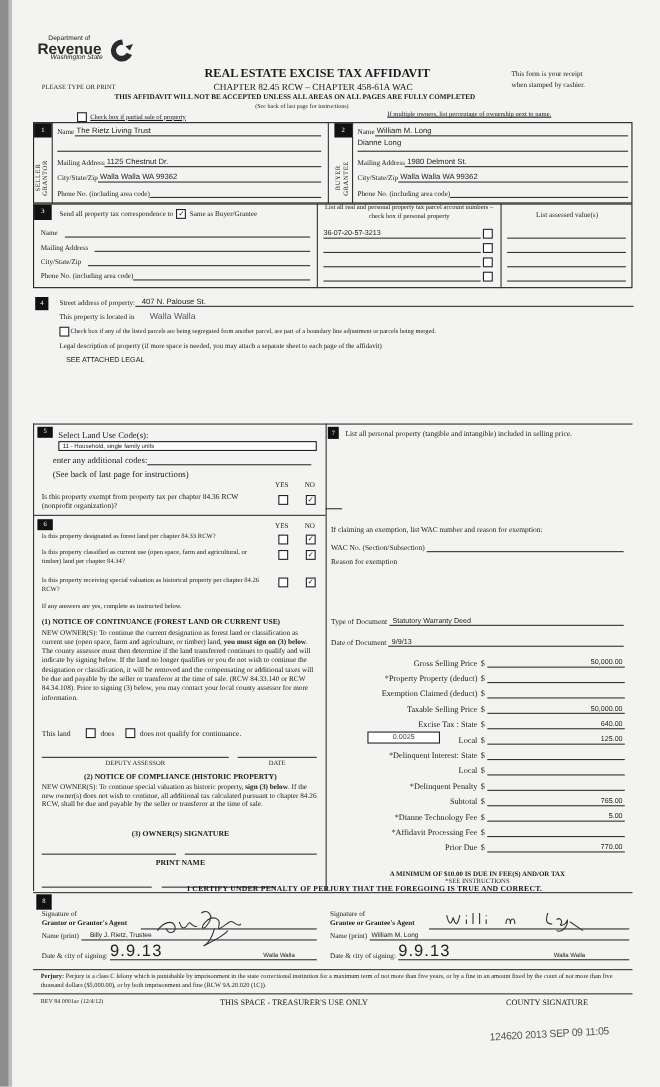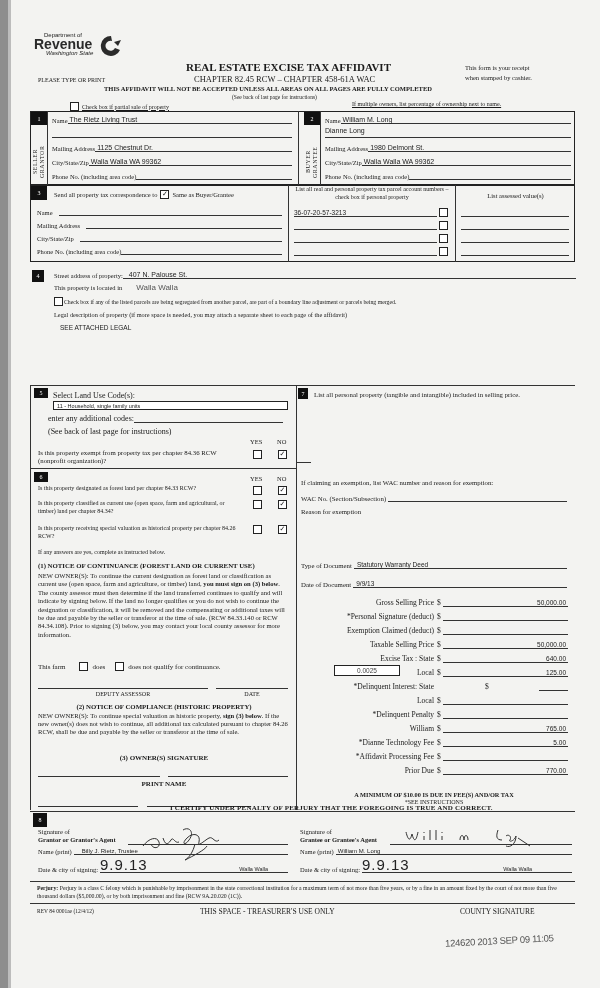--- a/index.html
+++ b/index.html
@@ -219,21 +219,21 @@
 
 <div class="abs" style="left:38px;top:525px;width:205px;font-size:6px;line-height:7.5px;">Is this property receiving special valuation as historical property per chapter 84.26 RCW?</div>
 <span class="cb abs" style="left:253px;top:525px;"></span>
 <span class="cb abs" style="left:278px;top:525px;">✓</span>
 
 <div class="abs" style="left:38px;top:549px;font-size:6px;">If any answers are yes, complete as instructed below.</div>
 <div class="abs b" style="left:38px;top:562px;font-size:6.8px;">(1) NOTICE OF CONTINUANCE (FOREST LAND OR CURRENT USE)</div>
 <div class="abs" style="left:38px;top:572px;width:252px;font-size:6.6px;line-height:8.4px;"><span>NEW OWNER(S): To continue the current designation as forest land or classification as current use (open space, farm and agriculture, or timber) land, </span><b>you must sign on (3) below</b><span>. The county assessor must then determine if the land transferred continues to qualify and will indicate by signing below. If the land no longer qualifies or you do not wish to continue the designation or classification, it will be removed and the compensating or additional taxes will be due and payable by the seller or transferor at the time of sale. (RCW 84.33.140 or RCW 84.34.108). Prior to signing (3) below, you may contact your local county assessor for more information.</span></div>
 
 <div class="abs" style="left:38px;top:662px;font-size:7px;display:flex;align-items:center;gap:4px;">
-  <span>This farm</span>
+  <span>This land</span>
   <span style="width:6px;"></span>
   <span class="cb"></span>
   <span>does</span>
   <span class="cb" style="margin-left:6px;"></span>
   <span>does not qualify for continuance.</span>
 </div>
 <div class="line" style="left:38px;top:688px;width:170px;height:1px;"></div>
 <div class="line" style="left:216px;top:688px;width:72px;height:1px;"></div>
 <div class="abs" style="left:38px;top:691px;width:170px;text-align:center;font-size:6px;">DEPUTY ASSESSOR</div>
 <div class="abs" style="left:216px;top:691px;width:72px;text-align:center;font-size:6px;">DATE</div>
@@ -263,21 +263,21 @@
   <span>Date of Document</span>
   <span class="ul hand" style="flex:1;font-size:6.5px;padding-left:3px;margin-left:2px;">9/9/13</span>
 </div>
 
 <div class="fin-row" style="top:595px;">
   <span class="fin-label">Gross Selling Price</span>
     <span class="fin-dollar">$</span>
     <span class="fin-val">50,000.00</span>
 </div>
 <div class="fin-row" style="top:609px;">
-  <span class="fin-label">*Personal Signature (deduct)</span>
+  <span class="fin-label">*Property Property (deduct)</span>
     <span class="fin-dollar">$</span>
     <span class="fin-val"></span>
 </div>
 <div class="fin-row" style="top:623px;">
   <span class="fin-label">Exemption Claimed (deduct)</span>
     <span class="fin-dollar">$</span>
     <span class="fin-val"></span>
 </div>
 <div class="fin-row" style="top:637px;">
   <span class="fin-label">Taxable Selling Price</span>
@@ -288,37 +288,37 @@
   <span class="fin-label">Excise Tax : State</span>
     <span class="fin-dollar">$</span>
     <span class="fin-val">640.00</span>
 </div>
 <div class="abs box hand" style="left:334px;top:665px;width:66px;height:11px;font-size:6.5px;text-align:center;line-height:10px;color:#444;background:#fff;">0.0025</div>
 <div class="fin-row" style="top:665px;">
   <span class="fin-label">Local</span>
     <span class="fin-dollar">$</span>
     <span class="fin-val">125.00</span>
 </div>
-<div class="fin-row" style="top:679px;gap:48px;">
+<div class="fin-row" style="top:679px;">
   <span class="fin-label">*Delinquent Interest: State</span>
     <span class="fin-dollar">$</span>
     <span class="fin-val"></span>
 </div>
 <div class="fin-row" style="top:693px;">
   <span class="fin-label">Local</span>
     <span class="fin-dollar">$</span>
     <span class="fin-val"></span>
 </div>
 <div class="fin-row" style="top:707px;">
   <span class="fin-label">*Delinquent Penalty</span>
     <span class="fin-dollar">$</span>
     <span class="fin-val"></span>
 </div>
 <div class="fin-row" style="top:721px;">
-  <span class="fin-label">William</span>
+  <span class="fin-label">Subtotal</span>
     <span class="fin-dollar">$</span>
     <span class="fin-val">765.00</span>
 </div>
 <div class="fin-row" style="top:735px;">
   <span class="fin-label">*Dianne Technology Fee</span>
     <span class="fin-dollar">$</span>
     <span class="fin-val">5.00</span>
 </div>
 <div class="fin-row" style="top:749px;">
   <span class="fin-label">*Affidavit Processing Fee</span>

